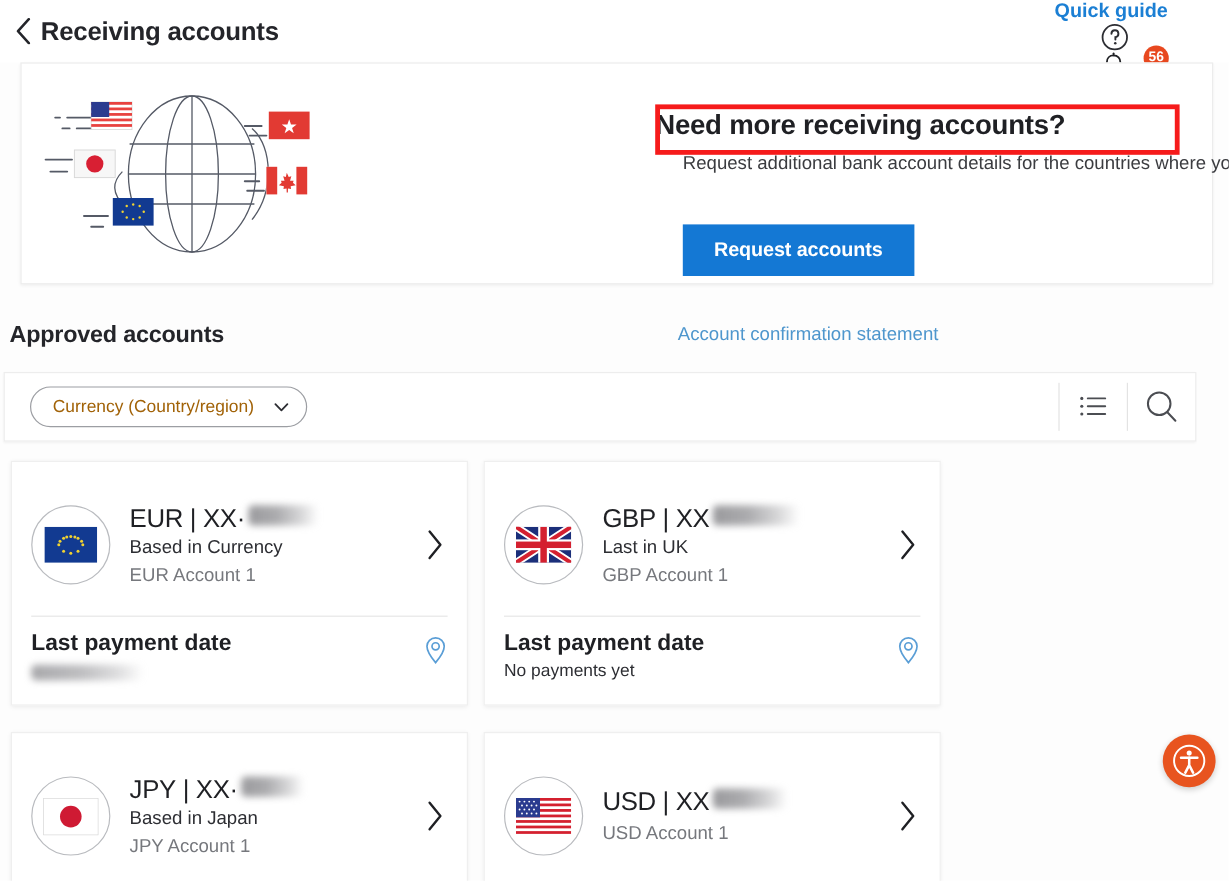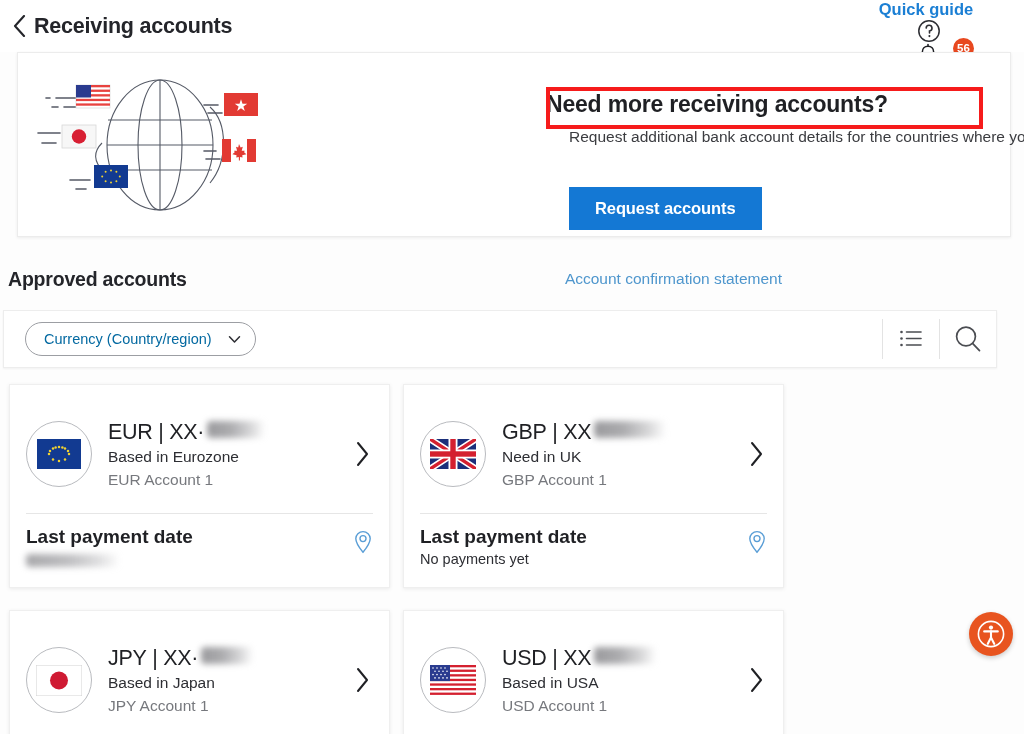--- a/index.html
+++ b/index.html
@@ -104,21 +104,21 @@
     background: #ffffff; border: 1px solid #ededed;
     box-shadow: 0 1px 2px rgba(0,0,0,0.05);
     display: flex; align-items: center;
   }
   .filter-pill {
     margin-left: 21px; height: 34px; padding: 0 14px 0 18px;
     border: 1px solid #9c9ea3; border-radius: 20px;
     display: flex; align-items: center; gap: 16px; cursor: pointer;
     background: #fff;
   }
-  .filter-pill .lbl { font-size: 14.5px; color: #0369a1; white-space: nowrap; }
+  .filter-pill .lbl { font-size: 14.5px; color: #a16207; white-space: nowrap; }
   .toolbar-right { margin-left: auto; display: flex; align-items: center; height: 44px; }
   .tb-sep { width: 1px; height: 40px; background: #e3e3e3; }
   .tb-icon {
     width: 56px; height: 44px; display: flex; align-items: center; justify-content: center;
     cursor: pointer;
   }
 
   
   .cards {
     position: absolute; top: 384px; left: 9px; width: 1006px;
@@ -358,21 +358,21 @@
                 <circle cx="31" cy="12" r="1.25"></circle>
                 <circle cx="13" cy="12" r="1.25"></circle>
               </g>
             </svg>
           </div>
           <div class="acct-text">
             <div class="acct-code-row">
               <span class="acct-code">EUR&nbsp;|&nbsp;XX·</span>
               <span class="acct-num-blur" style="width:58px"></span>
             </div>
-            <div class="acct-based">Based in Eurozone</div>
+            <div class="acct-based">Based in Currency</div>
             <div class="acct-alias">EUR Account 1</div>
           </div>
           <div class="chev">
             <svg width="15" height="26" viewBox="0 0 15 26">
               <path d="M3 2 L12 13 L3 24" fill="none" stroke="#1f2024" stroke-width="2" stroke-linecap="round" stroke-linejoin="round"></path>
             </svg>
           </div>
         </div>
         <div class="acct-div"></div>
         <div class="acct-bottom">
@@ -397,21 +397,21 @@
               <rect x="0" y="10.5" width="46" height="9" fill="#ffffff"></rect>
               <rect x="20.3" y="0" width="5.4" height="30" fill="#d4202f"></rect>
               <rect x="0" y="12.3" width="46" height="5.4" fill="#d4202f"></rect>
             </svg>
           </div>
           <div class="acct-text">
             <div class="acct-code-row">
               <span class="acct-code">GBP&nbsp;|&nbsp;XX</span>
               <span class="acct-num-blur" style="width:72px"></span>
             </div>
-            <div class="acct-based">Need in UK</div>
+            <div class="acct-based">Last in UK</div>
             <div class="acct-alias">GBP Account 1</div>
           </div>
           <div class="chev">
             <svg width="15" height="26" viewBox="0 0 15 26">
               <path d="M3 2 L12 13 L3 24" fill="none" stroke="#1f2024" stroke-width="2" stroke-linecap="round" stroke-linejoin="round"></path>
             </svg>
           </div>
         </div>
         <div class="acct-div"></div>
         <div class="acct-bottom">
@@ -481,21 +481,20 @@
                 <circle cx="13" cy="12.9" r="0.8"></circle>
                 <circle cx="17" cy="12.9" r="0.8"></circle>
               </g>
             </svg>
           </div>
           <div class="acct-text">
             <div class="acct-code-row">
               <span class="acct-code">USD&nbsp;|&nbsp;XX</span>
               <span class="acct-num-blur" style="width:62px"></span>
             </div>
-            <div class="acct-based">Based in USA</div>
             <div class="acct-alias">USD Account 1</div>
           </div>
           <div class="chev">
             <svg width="15" height="26" viewBox="0 0 15 26">
               <path d="M3 2 L12 13 L3 24" fill="none" stroke="#1f2024" stroke-width="2" stroke-linecap="round" stroke-linejoin="round"></path>
             </svg>
           </div>
         </div>
       </div>
     </div>

